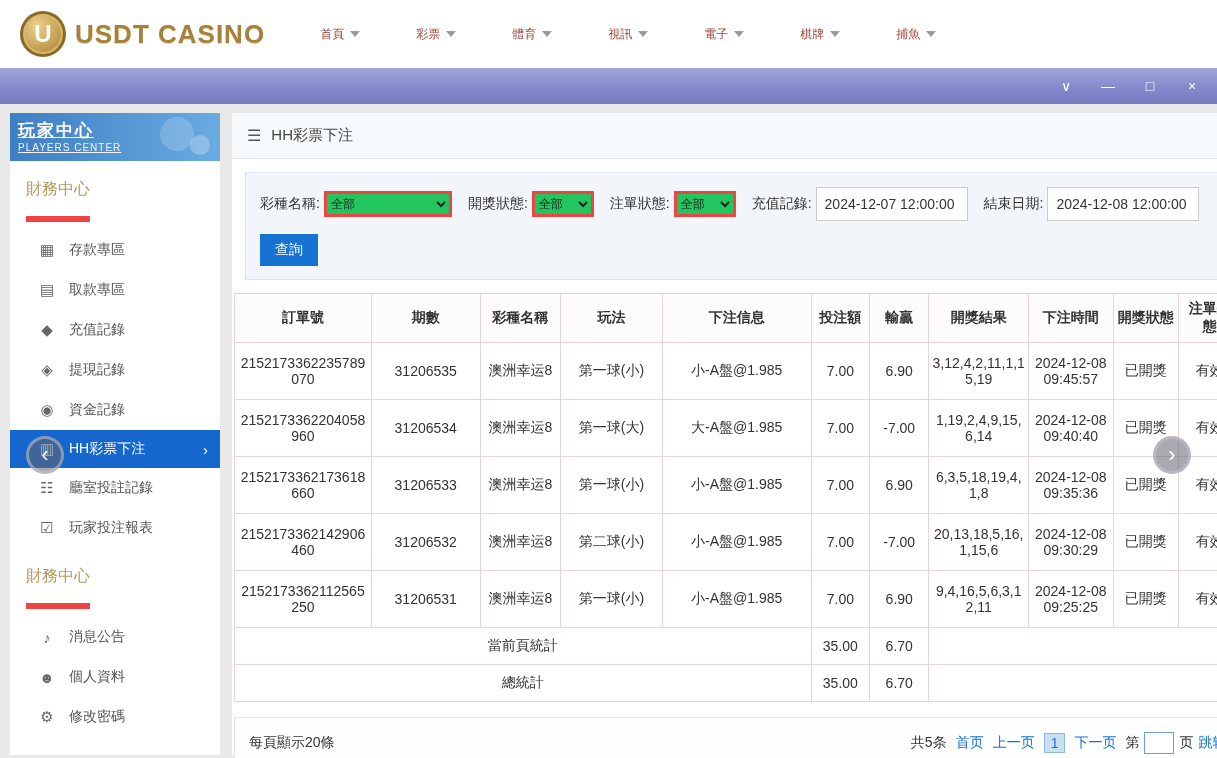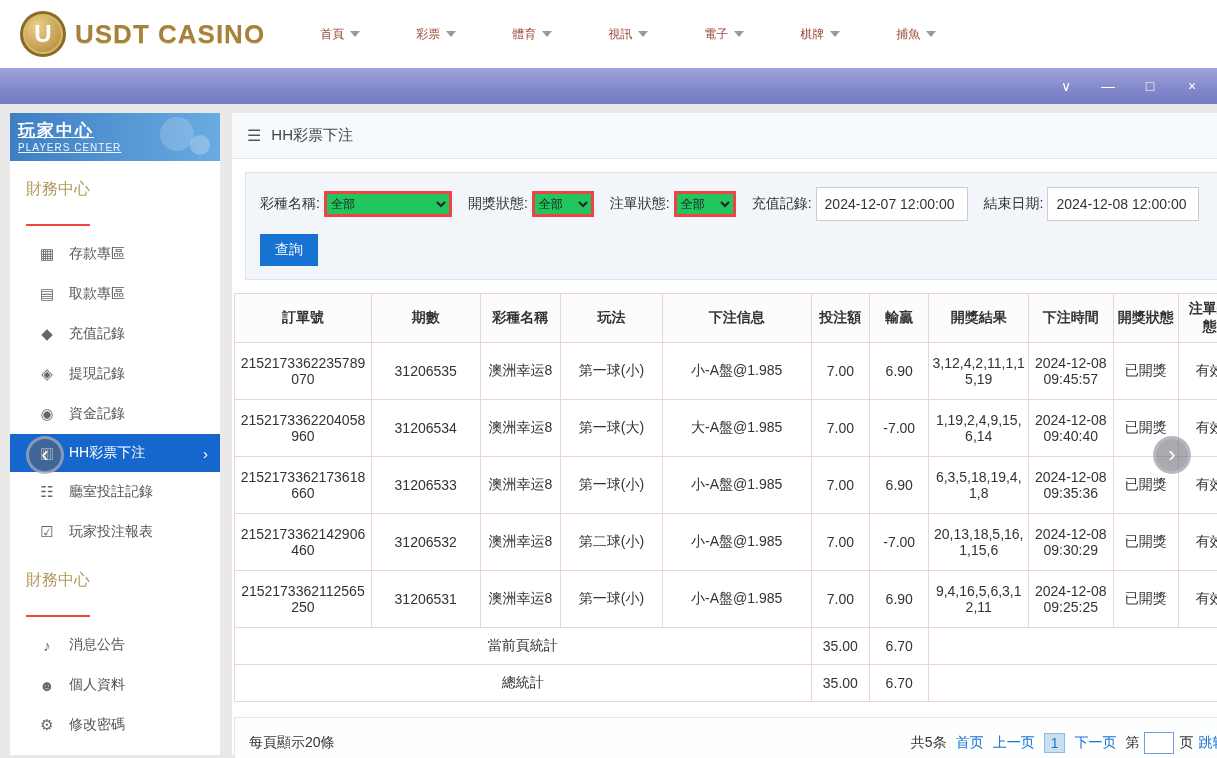--- a/index.html
+++ b/index.html
@@ -32,21 +32,21 @@
   
   .sidebar { width:210px; background:#fff; flex-shrink:0; overflow:hidden; }
   .sidebar-header { height:48px; background:linear-gradient(90deg,#3e7ec3,#69abe2);
     position:relative; color:#fff; padding:6px 0 0 8px; overflow:hidden;text-decoration:underline; }
   .sidebar-header .t { font-size:17px; font-weight:bold; letter-spacing:2px; }
   .sidebar-header .s { font-size:10px; letter-spacing:1px; opacity:.92; }
   .deco-circle { position:absolute; border-radius:50%; background:rgba(255,255,255,.18); }
   .dc1 { width:34px; height:34px; right:26px; top:4px; }
   .dc2 { width:20px; height:20px; right:10px; top:22px; background:rgba(255,255,255,.25); }
   .section-title { margin:18px 0 8px 16px; font-size:16px; color:#b39a5e; }
-  .section-title span { display:inline-block; padding-bottom:24px; border-bottom:2px solid #ef4444; min-width:64px;text-align:center; }
+  .section-title span { display:inline-block; padding-bottom:16px; border-bottom:6px solid #ef4444; min-width:64px;text-align:center; }
   .side-item { height:40px; display:flex; align-items:center; padding-left:28px; gap:13px;
     font-size:14px; color:#555; cursor:pointer; position:relative; }
   .side-item .ico { width:18px; text-align:center; color:#666; font-size:15px; }
   .side-item.active { background:#1567cd; color:#fff; height:38px; }
   .side-item.active .ico { color:#fff; }
   .side-item .chev { position:absolute; right:12px; font-size:15px; color:#fff; }
 
   
   .panel { flex:1; background:#fff; margin-left:12px; margin-right:32px; display:flex; flex-direction:column; }
   .panel-header { height:46px; background:#f7fafc; border-bottom:1px solid #e7e7e7; flex-shrink:0;

